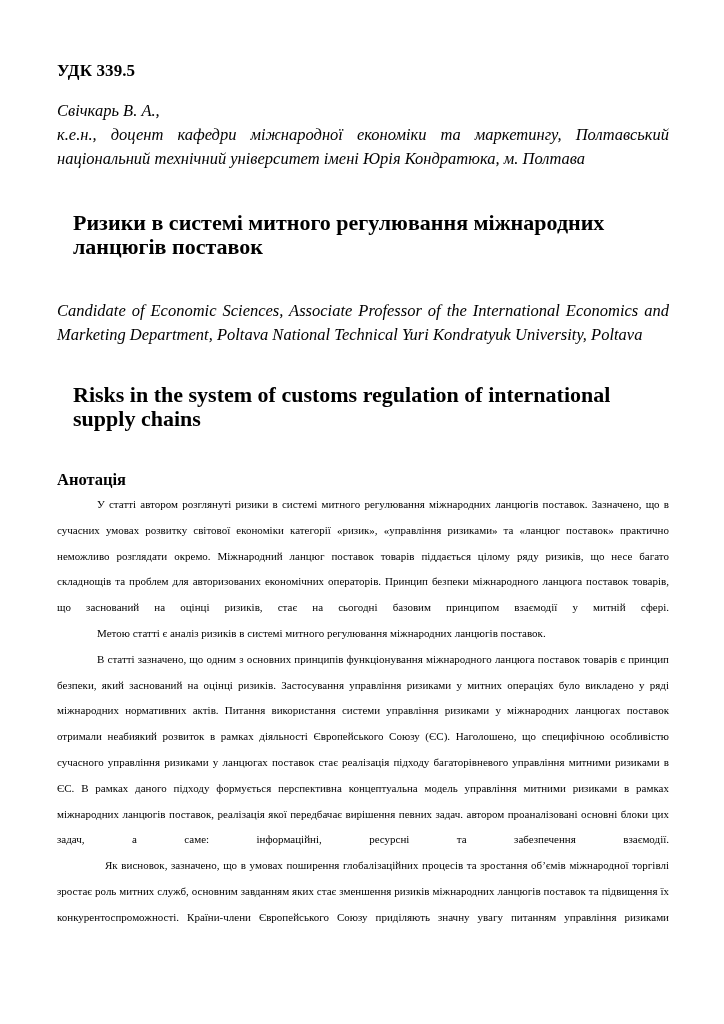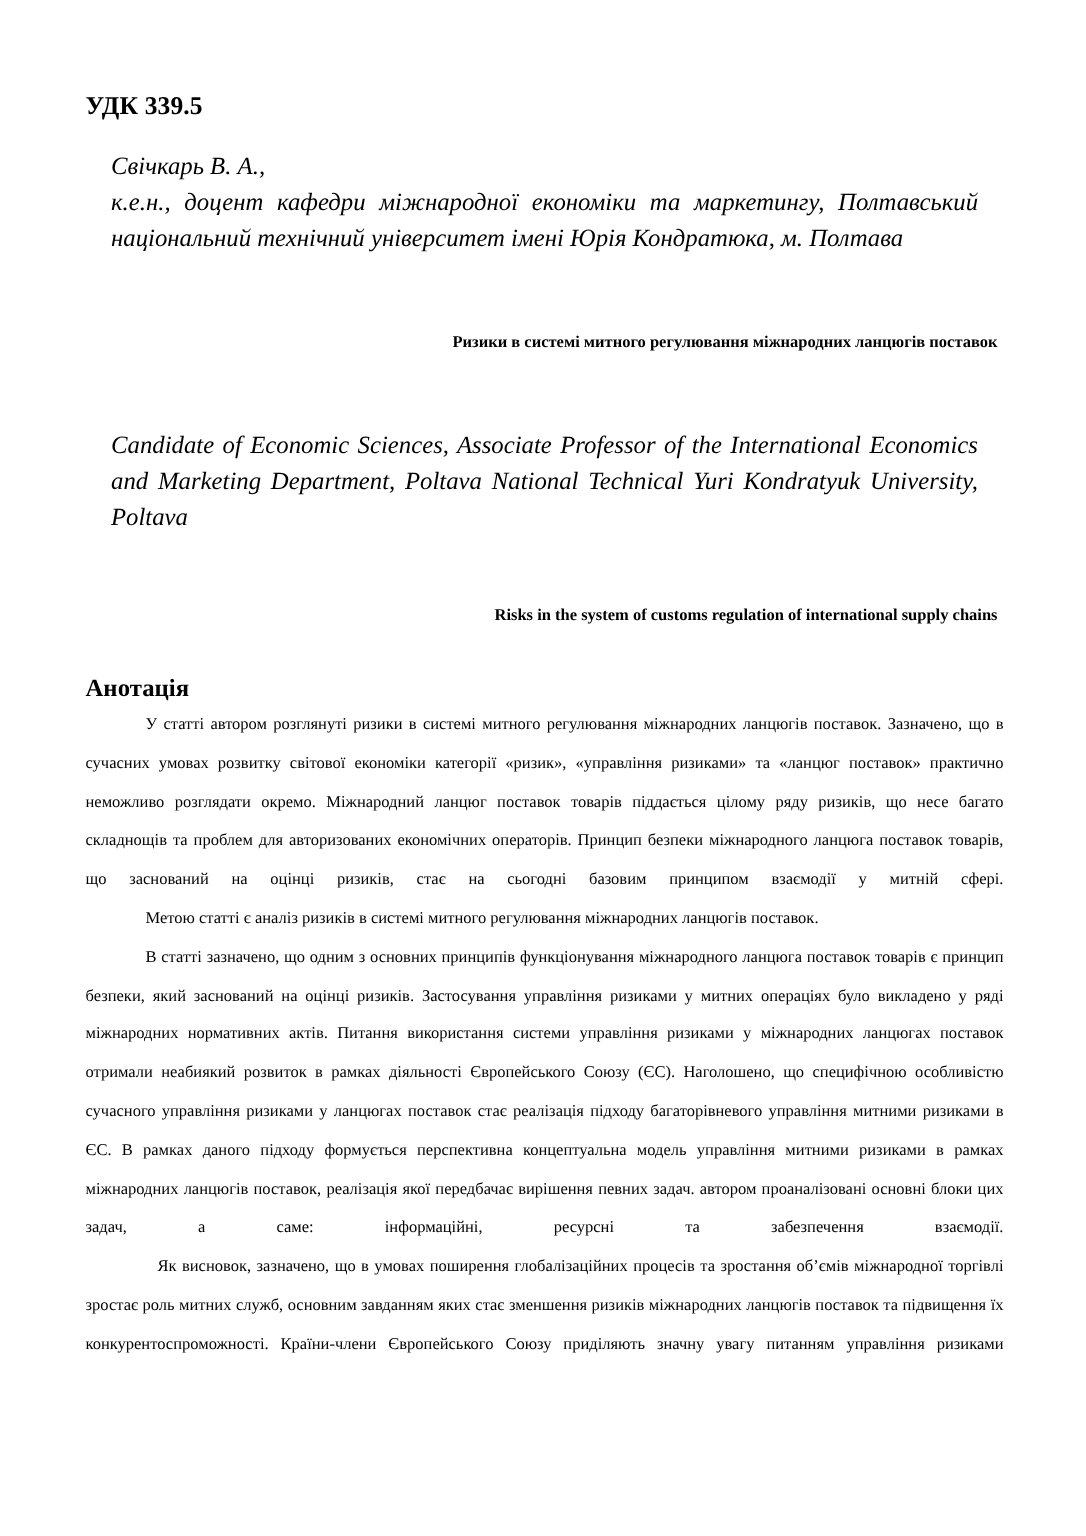--- a/index.html
+++ b/index.html
@@ -40,39 +40,39 @@
     line-height: 21px;
     margin: 0 0 18px 0;
     letter-spacing: 0.1px;
   }
 
   
   .author-block {
     font-style: italic;
     font-size: 16.5px;
     line-height: 24px;
-    margin: 17px;
+    margin: 0;
   }
   .author-block .name {
     display: block;
     text-align: left;
   }
   .author-block .affil {
     display: block;
     text-align: justify;
     text-align-last: left;
   }
 
   
   .article-title {
     font-weight: bold;
-    font-size: 11px;
+    font-size: 22px;
     line-height: 24px;
-    text-align: right;
-    margin: 4px;
+    text-align: left;
+    margin: 16px;
   }
   .gap-md { height: 20px; }
   .gap-lg { height: 24px; }
 
   
   .section-heading {
     font-weight: bold;
     font-size: 16.5px;
     line-height: 25px;
     margin: 0;

